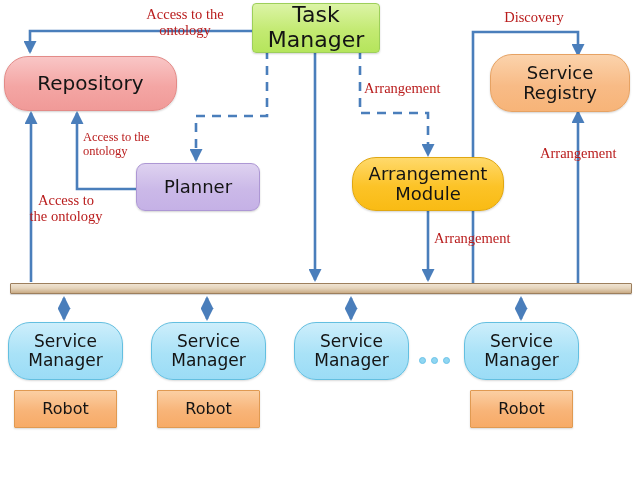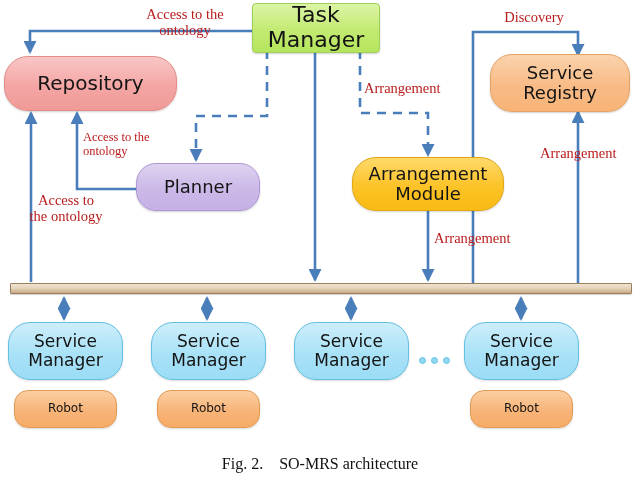--- a/index.html
+++ b/index.html
@@ -25,21 +25,21 @@
   .n-arr{background:linear-gradient(180deg,#ffd96b 0%,#fcc327 55%,#f9bb14 100%);
           border:1px solid #e0a712;border-radius:24px;font-size:18px;
           box-shadow:0 1px 2px rgba(0,0,0,.18);}
   .n-reg{background:linear-gradient(180deg,#fbd3ac 0%,#f8bb86 55%,#f7b478 100%);
           border:1px solid #e6a263;border-radius:22px;font-size:18px;
           box-shadow:0 1px 2px rgba(0,0,0,.18);}
   .n-sm{background:linear-gradient(180deg,#cdeefb 0%,#a9e2f7 55%,#9bdcf6 100%);
           border:1px solid #63bfe0;border-radius:22px;font-size:17px;
           box-shadow:0 1px 2px rgba(0,0,0,.15);}
   .n-robot{background:linear-gradient(180deg,#fbcfa3 0%,#f8b478 55%,#f7ab67 100%);
-          border:1px solid #e09a52;border-radius:14px;font-size:12px;
+          border:1px solid #e09a52;border-radius:1px;font-size:16px;
           box-shadow:0 1px 2px rgba(0,0,0,.15);}
 
   .bus{position:absolute;left:10px;top:283px;width:620px;height:9px;
        background:linear-gradient(180deg,#efe3d2 0%,#e6d5bd 45%,#c9ab85 100%);
        border:1px solid #9d7f5d;border-radius:1px;
        box-shadow:0 1px 1px rgba(0,0,0,.18);}
 
   .lbl{position:absolute;font-family:"Liberation Serif",serif;
        color:#b91c1c;font-size:14.5px;line-height:1.12;white-space:pre-line;}
   .lbl.c{text-align:center;}
@@ -97,21 +97,21 @@
 
   <div class="node n-task" style="left:252px;top:3px;width:128px;height:50px;">
     <span style="white-space:pre-line;">Task
 Manager</span>
   </div>
 
   <div class="node n-repo" style="left:4px;top:56px;width:173px;height:55px;">
     <span style="white-space:pre-line;">Repository</span>
   </div>
 
-  <div class="node n-planner" style="left:136px;top:163px;width:124px;height:48px;">
+  <div class="node n-planner" style="left:136px;top:163px;width:124px;height:48px;border-radius:9px;">
     <span style="white-space:pre-line;">Planner</span>
   </div>
 
   <div class="node n-arr" style="left:352px;top:157px;width:152px;height:54px;">
     <span style="white-space:pre-line;">Arrangement
 Module</span>
   </div>
 
   <div class="node n-reg" style="left:490px;top:54px;width:140px;height:58px;">
     <span style="white-space:pre-line;">Service
@@ -165,17 +165,14 @@
 ontology</div>
 
   <div class="lbl c" style="left:10px;top:192px;width:112px;">Access to
 the ontology</div>
 
   <div class="lbl" style="left:540px;top:145px;width:100px;">Arrangement</div>
 
 
   <div class="lbl" style="left:434px;top:230px;width:110px;">Arrangement</div>
 
-  <div class="caption">
-    <span>Fig. 2.</span><span class="sp"></span><span>SO-MRS architecture</span>
-  </div>
 
 </div>
 
 </body></html>

